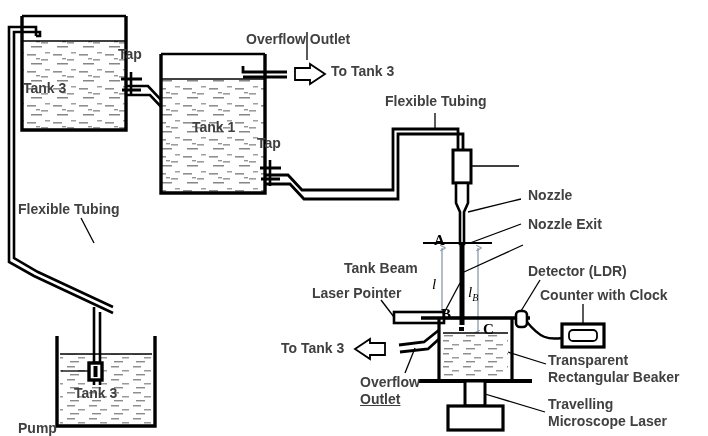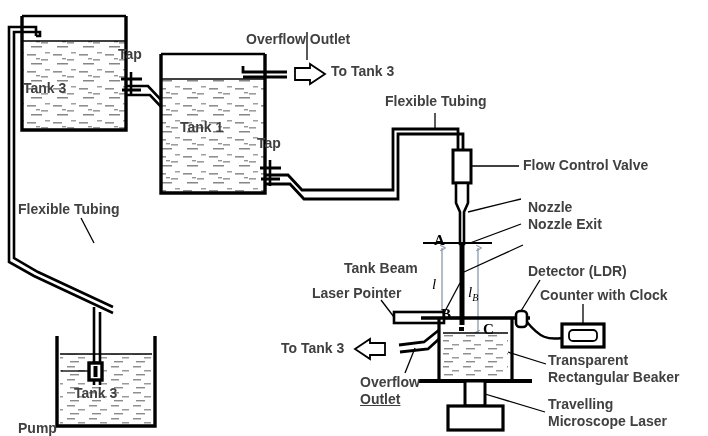--- a/index.html
+++ b/index.html
@@ -183,41 +183,40 @@
       <line x1="394" y1="317" x2="381" y2="300"></line>
       <line x1="415" y1="348" x2="405" y2="373"></line>
       <line x1="508" y1="352" x2="546" y2="364"></line>
       <line x1="485" y1="394" x2="545" y2="412"></line>
       <line x1="89" y1="371" x2="61" y2="371"></line>
     </g>
   </svg>
 
   <div class="lbl f14" style="left:23px;top:81px;">Tank 3</div>
 
-  <div class="lbl f14" style="left:180px;top:120px;">Tank 1</div>
+  <div class="lbl f14" style="left:192px;top:120px;">Tank 1</div>
 
   <div class="lbl f14" style="left:74px;top:386px;">Tank 3</div>
 
   <div class="lbl f14" style="left:118px;top:47px;">Tap</div>
 
   <div class="lbl f14" style="left:257px;top:136px;">Tap</div>
 
   <div class="lbl f14" style="left:246px;top:32px;">Overflow Outlet</div>
 
   <div class="lbl f14" style="left:331px;top:64px;">To Tank 3</div>
 
   <div class="lbl f14" style="left:18px;top:202px;">Flexible Tubing</div>
 
   <div class="lbl f14" style="left:385px;top:94px;">Flexible Tubing</div>
 
   <div class="lbl f14" style="left:18px;top:381px;margin-top:40px;">Pump</div>
 
-  <div class="lbl f14" style="left:523px;top:158px;">Flow Control Valve</div>
-
-  <div class="lbl f14" style="left:528px;top:200px;">Nozzle</div>
+
+  <div class="lbl f14" style="left:528px;top:188px;">Nozzle</div>
 
   <div class="lbl f14" style="left:528px;top:217px;text-align:right;">Nozzle Exit</div>
 
 
   <div class="lbl f14" style="left:528px;top:264px;">Detector (LDR)</div>
 
   <div class="lbl f14" style="left:540px;top:288px;">Counter with Clock</div>
 
   <div class="lbl f14" style="left:344px;top:261px;">Tank Beam</div>
 

